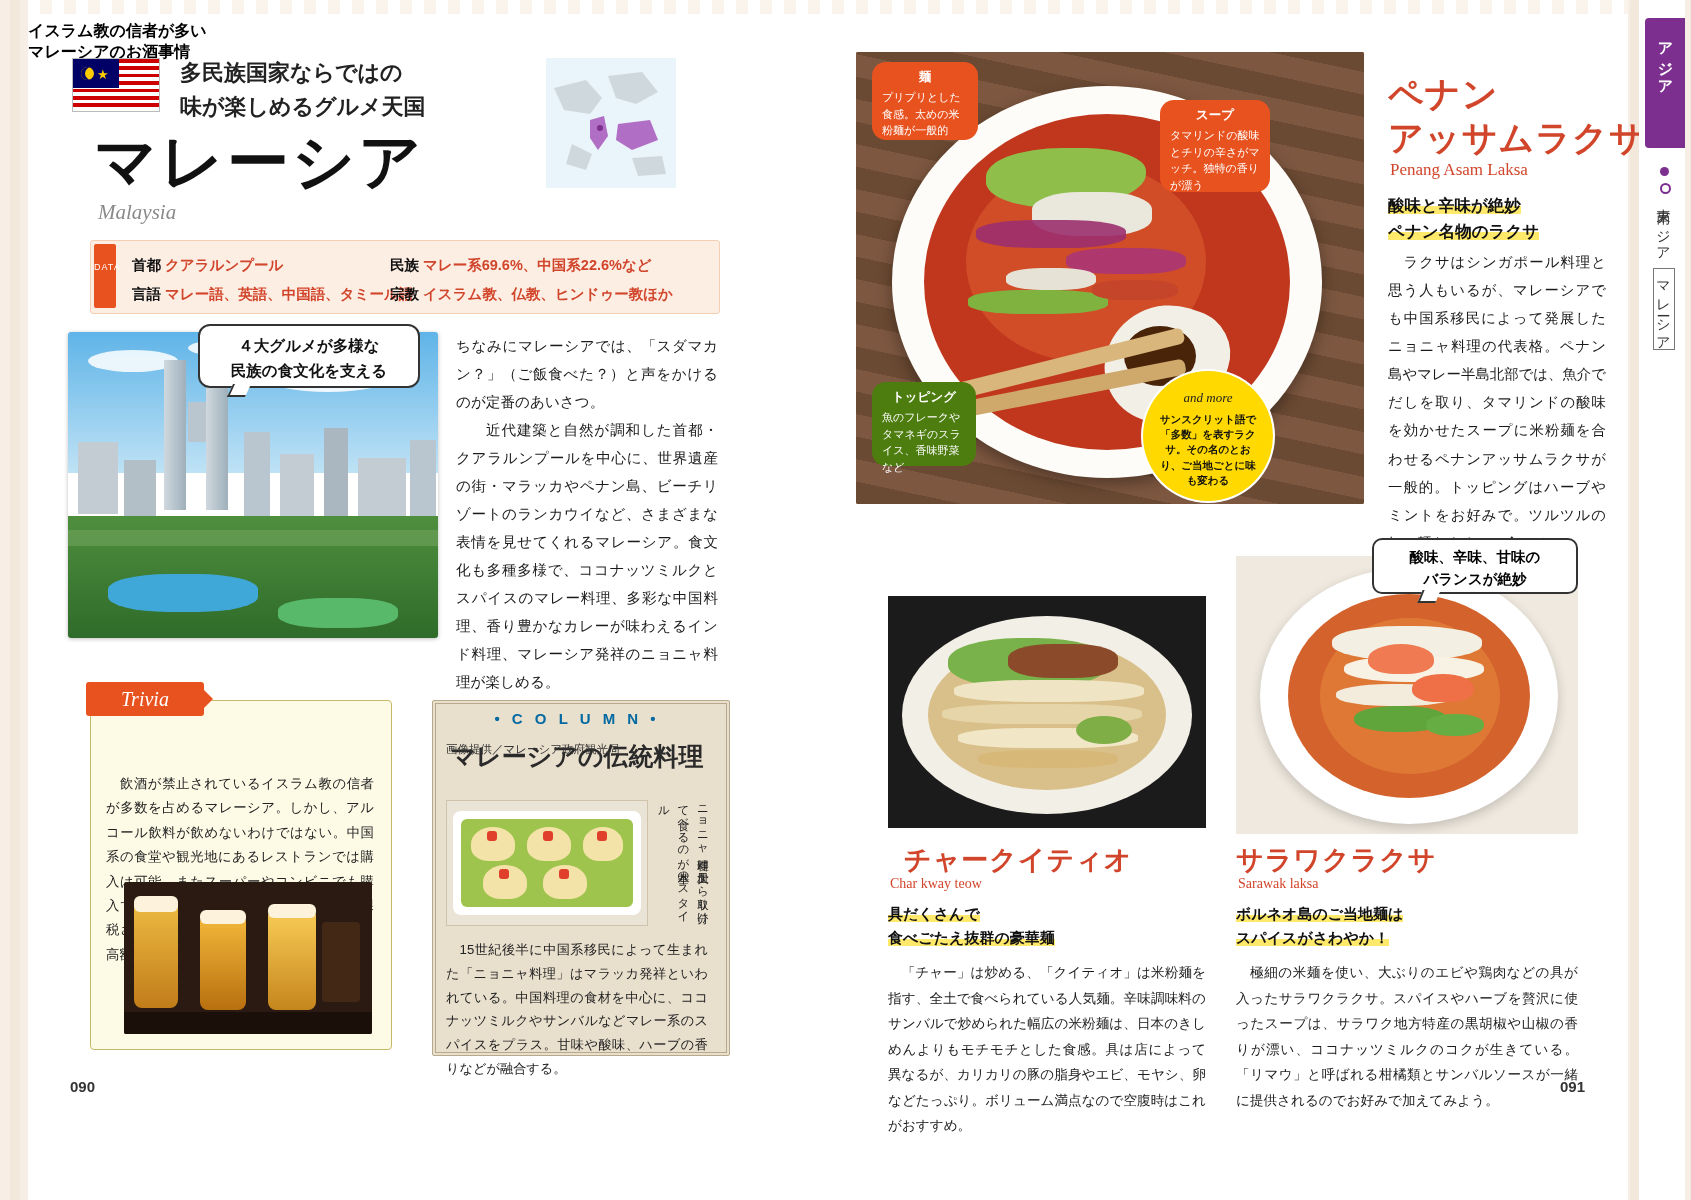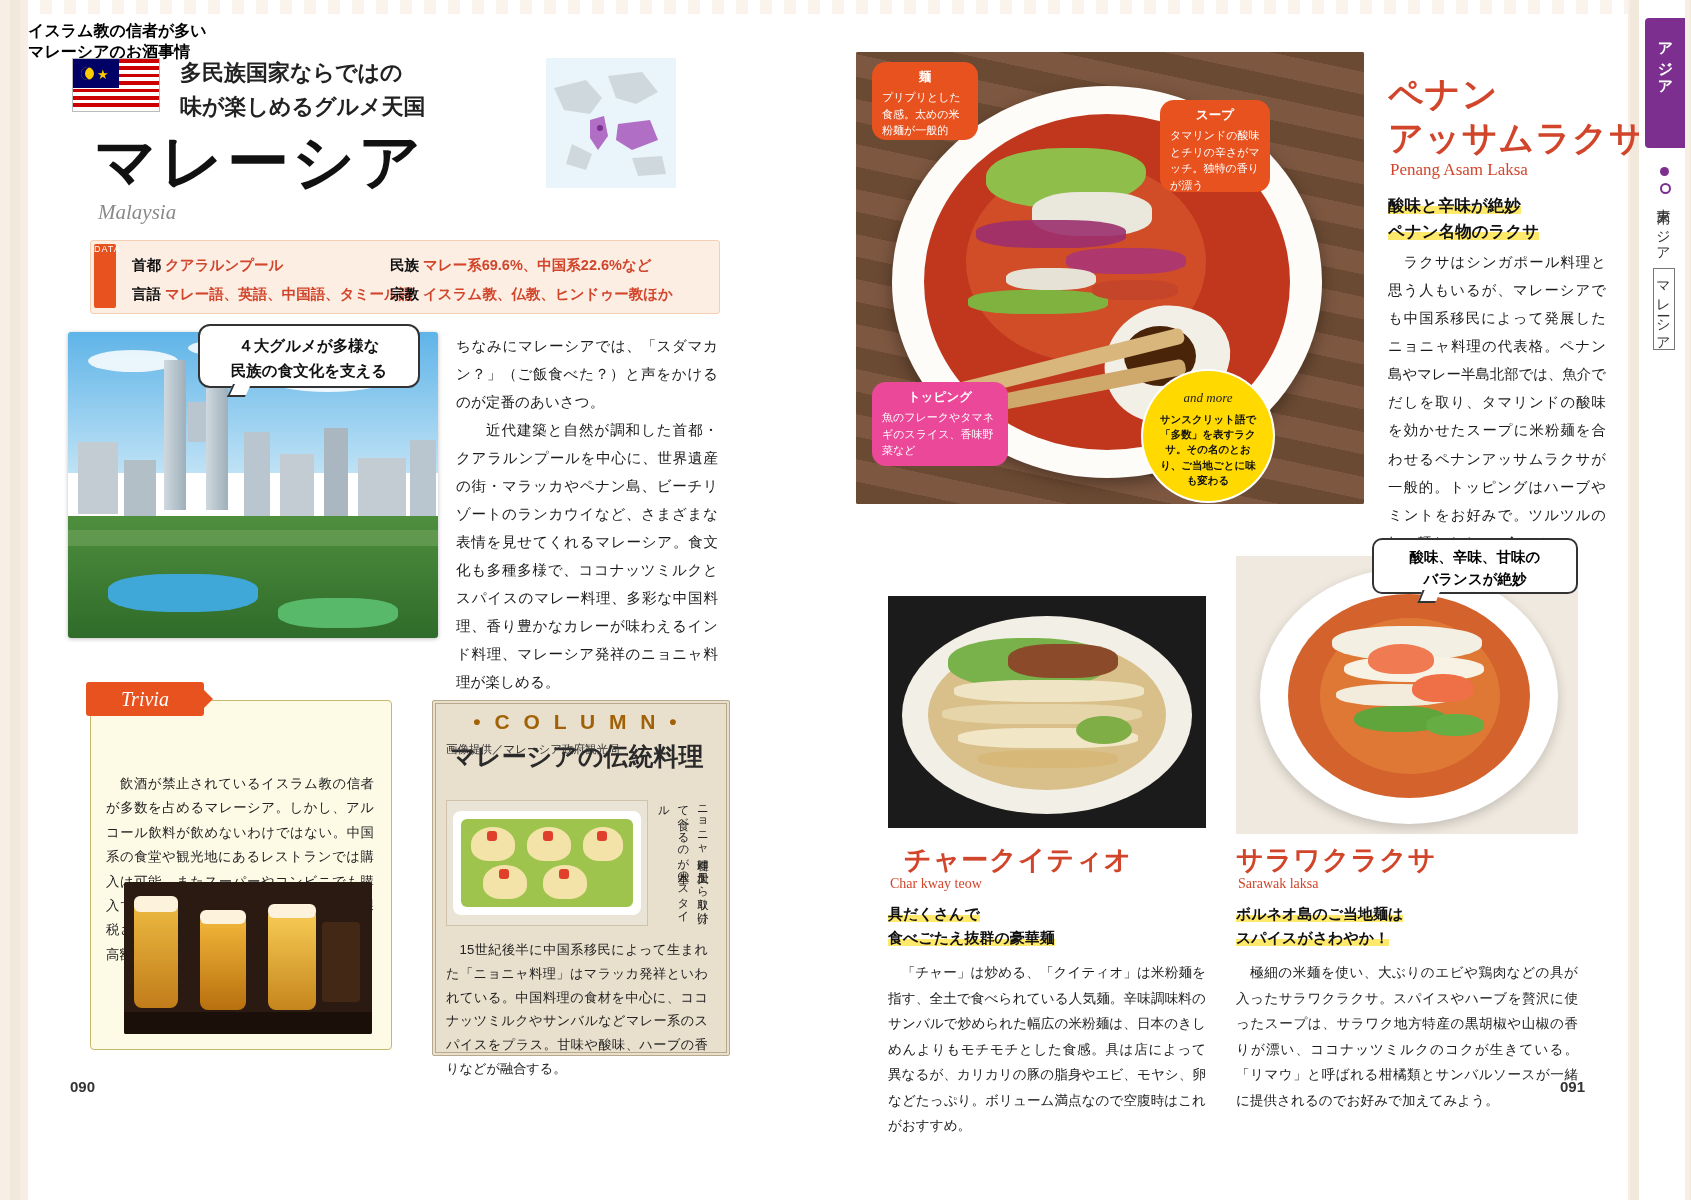--- a/index.html
+++ b/index.html
@@ -36,21 +36,21 @@
   .flag .star{position:absolute;left:24px;top:9px;color:#ffcc00;font-size:13px;line-height:13px;}
 
   .head-sub{position:absolute;left:152px;top:56px;font-size:22px;line-height:1.55;color:#222;font-weight:bold;}
   .country{position:absolute;left:66px;top:120px;font-size:62px;font-weight:bold;letter-spacing:3px;color:#111;}
   .country-en{position:absolute;left:70px;top:200px;font-size:21px;color:#8a8a8a;font-style:italic;font-family:"Liberation Serif",serif;}
   .map-box{position:absolute;left:518px;top:58px;width:130px;height:130px;background:#eaf4fb;border-radius:3px;}
   .map-box svg{display:block;}
 
   .data-box{position:absolute;left:62px;top:240px;width:628px;height:72px;background:#fdeee4;border:1px solid #f4cfb4;border-radius:3px;}
   .data-tag{position:absolute;left:66px;top:244px;width:22px;height:64px;background:#e8521f;border-radius:2px;
-     color:#fff;font-size:9px;text-align:center;line-height:1.25;padding-top:0;box-sizing:border-box;letter-spacing:1px;}
+     color:#fff;font-size:9px;text-align:center;line-height:1.25;padding-top:18px;box-sizing:border-box;letter-spacing:1px;}
   .data-row{position:absolute;font-size:14.5px;color:#222;}
   .data-row b{color:#111;font-weight:bold;}
   .data-row .val{color:#d1452b;font-weight:bold;}
 
   .photo-city{position:absolute;left:40px;top:332px;width:370px;height:306px;border-radius:3px;overflow:hidden;
      box-shadow:0 1px 4px rgba(0,0,0,.25);}
   .bubble{position:absolute;left:170px;top:324px;width:222px;height:64px;background:#fff;border:2px solid #333;border-radius:12px;
      font-size:15.5px;font-weight:bold;color:#111;text-align:center;line-height:1.6;padding-top:8px;box-sizing:border-box;z-index:5;}
   .bubble:after{content:"";position:absolute;left:30px;bottom:-11px;width:16px;height:11px;background:#fff;
      border-left:2px solid #333;border-bottom:2px solid #333;transform:skewX(-25deg);}
@@ -63,36 +63,36 @@
   .trivia-ribbon{position:absolute;left:58px;top:682px;width:118px;height:34px;background:#e8521f;border-radius:3px;
      color:#fff;font-style:italic;font-family:"Liberation Serif",serif;font-size:20px;text-align:center;line-height:34px;z-index:4;}
   .trivia-ribbon:after{content:"";position:absolute;right:-9px;top:7px;width:0;height:0;border-top:10px solid transparent;
      border-bottom:10px solid transparent;border-left:10px solid #e8521f;}
   .trivia-body{position:absolute;left:78px;top:772px;width:268px;font-size:13.4px;line-height:1.82;color:#222;text-align:justify;}
   .trivia-photo{position:absolute;left:96px;top:882px;width:248px;height:152px;overflow:hidden;border-radius:2px;}
 
   
   .column{position:absolute;left:404px;top:700px;width:290px;height:348px;background:#e8dfcd;
      border:4px double #b9a98c;border-radius:2px;}
-  .col-title-en{position:absolute;left:404px;top:710px;width:290px;text-align:center;font-size:21px;letter-spacing:4px;color:#a16207;font-weight:bold;}
+  .col-title-en{position:absolute;left:404px;top:710px;width:290px;text-align:center;font-size:15px;letter-spacing:4px;color:#0369a1;font-weight:bold;}
   .col-title-jp{position:absolute;left:404px;top:740px;width:290px;text-align:center;font-size:25px;color:#2a2a2a;
      font-family:"Liberation Serif",serif;font-weight:bold;}
   .col-credit{position:absolute;left:418px;top:742px;font-size:11.5px;color:#333;}
   .col-photo{position:absolute;left:418px;top:800px;width:200px;height:124px;overflow:hidden;border:1px solid #cfc3ab;}
   .col-side-text{position:absolute;left:628px;top:798px;width:56px;writing-mode:vertical-rl;font-size:11.5px;line-height:1.7;color:#222;height:130px;}
   .col-body{position:absolute;left:418px;top:938px;width:262px;font-size:13.2px;line-height:1.8;color:#222;text-align:justify;}
 
   .pageno-l{position:absolute;left:42px;top:1078px;font-size:15px;font-weight:bold;color:#333;}
   .laksa-photo{position:absolute;left:856px;top:52px;width:508px;height:452px;overflow:hidden;border-radius:2px;}
   .callout{position:absolute;border-radius:14px;padding:7px 10px;box-sizing:border-box;color:#fff;z-index:6;}
   .callout .c-t{font-size:12.5px;font-weight:bold;text-align:center;display:block;margin-bottom:3px;}
   .callout .c-b{font-size:11px;line-height:1.5;display:block;}
   .c-men{left:872px;top:62px;width:106px;height:78px;background:#e8521f;}
   .c-soup{left:1160px;top:100px;width:110px;height:92px;background:#e8521f;}
-  .c-top{left:872px;top:382px;width:136px;height:84px;background:#ec4899;}
+  .c-top{left:872px;top:382px;width:104px;height:84px;background:#4d7c0f;}
   .badge{position:absolute;left:1148px;top:376px;width:120px;height:120px;z-index:7;text-decoration:underline;}
   .badge .disc{position:absolute;inset:0;background:#ffd900;border-radius:50%;
      box-shadow:0 0 0 5px #ffd900, 0 0 0 7px #fff;}
   .badge .am{position:absolute;left:0;top:14px;width:120px;text-align:center;font-style:italic;font-size:13px;color:#222;
      font-family:"Liberation Serif",serif;}
   .badge .bt{position:absolute;left:10px;top:36px;width:100px;text-align:center;font-size:10.5px;line-height:1.45;color:#111;font-weight:bold;}
 
   .r-title{position:absolute;left:1388px;top:72px;font-size:35px;font-weight:bold;color:#d1452b;line-height:1.25;letter-spacing:1px;}
   .r-title-en{position:absolute;left:1390px;top:160px;font-size:17px;color:#d1452b;font-family:"Liberation Serif",serif;}
   .r-lead{position:absolute;left:1388px;top:192px;font-size:16.5px;font-weight:bold;line-height:1.6;color:#111;}

